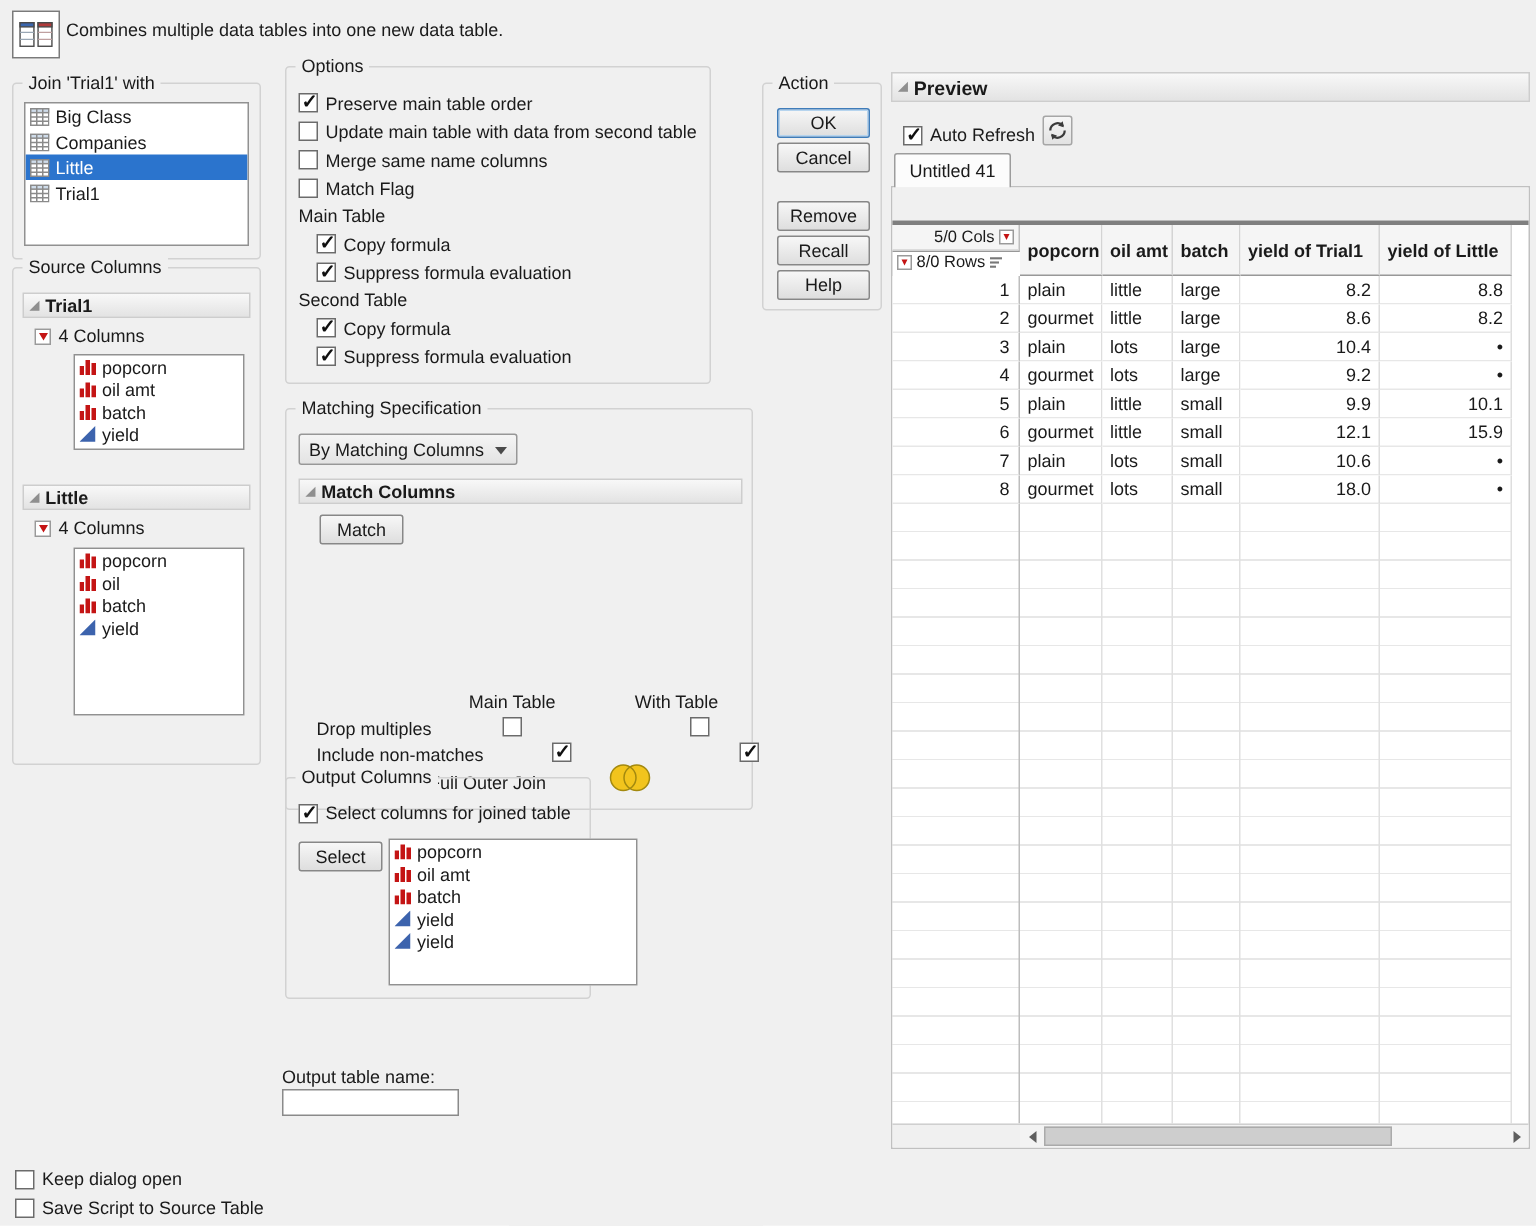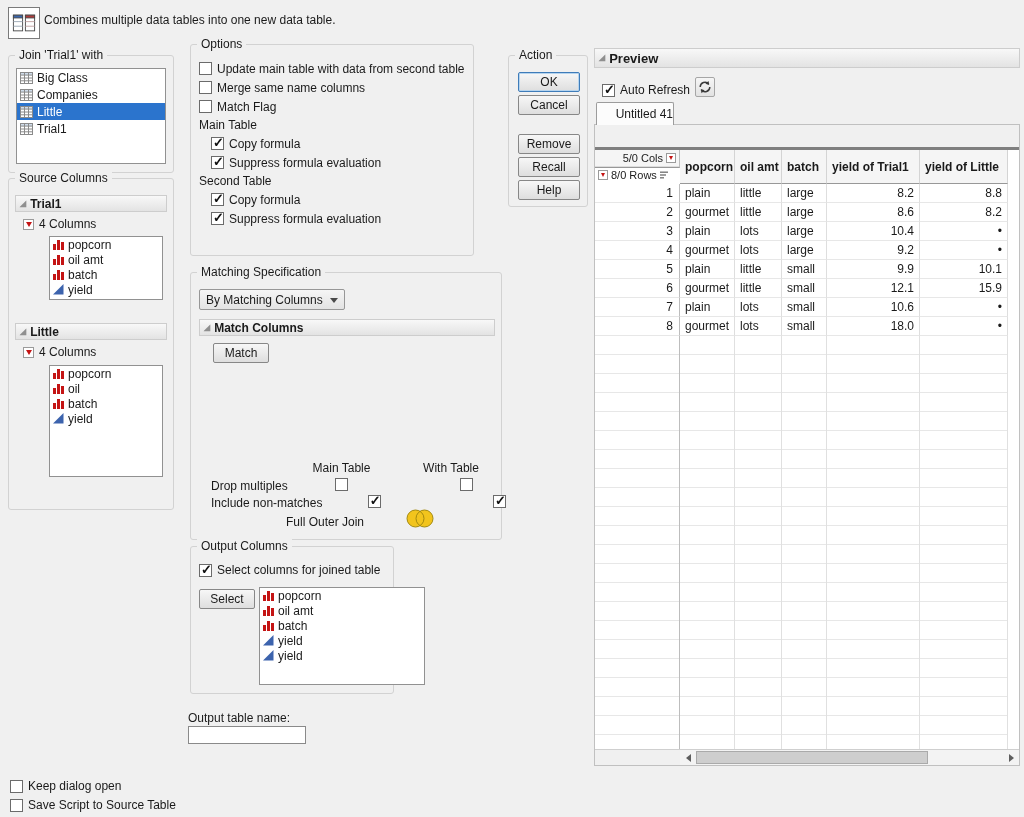--- a/index.html
+++ b/index.html
@@ -45,21 +45,21 @@
   .right{text-align:left}
   input.txt{position:absolute;border:1px solid #8a8a8a;background:#fff;height:18px;padding:0 3px;font:12px "Liberation Sans",sans-serif}
   
   .venn circle{fill:var(--venn-yellow);stroke:none}
   .venn circle.ol{fill:none;stroke:var(--venn-stroke);stroke-width:1}
   
   .preview{position:absolute;left:594px;top:48px;width:426px;height:718px}
   .pv-bar{left:0;top:0;width:426px;height:20px;font-size:13px}
   .arrow-row{position:absolute;left:8px;top:29px;display:flex;align-items:flex-end;gap:5px}
   .refresh-btn{width:20px;height:20px;border:1px solid #a6a6a6;border-radius:2px;background:linear-gradient(#f6f6f6,#e2e2e2);display:flex;align-items:center;justify-content:center}
-  .tab{position:absolute;left:2px;top:54px;width:78px;height:23px;background:#fcfcfc;border:1px solid #9c9c9c;border-bottom:none;border-radius:2px 2px 0 0;display:flex;align-items:center;justify-content:flex-end;z-index:2}
+  .tab{position:absolute;left:2px;top:54px;width:78px;height:23px;background:#fcfcfc;border:1px solid #9c9c9c;border-bottom:none;border-radius:2px 2px 0 0;display:flex;align-items:center;justify-content:center;z-index:2}
   .tpanel{position:absolute;left:0;top:76px;width:426px;height:642px;background:#fff;border:1px solid #c0c0c0}
   .tstrip{position:absolute;left:0;top:0;width:100%;height:22px;background:#f0f0f0}
   .tbar{position:absolute;left:0;top:22px;width:100%;height:3px;background:#7f7f7f}
   .phead{position:absolute;left:0;top:25px;display:flex}
   .hcell{height:34px;background:#f5f5f5;border-right:1px solid #d4d4d4;border-bottom:1px solid #989898;display:flex;align-items:center;padding:0 5px;font-weight:bold;white-space:nowrap;overflow:hidden}
   .corner{width:85px;height:18px;background:#f5f5f5;border-right:1px solid #bdbdbd;border-bottom:1px solid #989898}
   .cline{display:flex;align-items:center;gap:3px;height:17px;padding:0 3px;font-size:11px;white-space:nowrap}
   .cline1{justify-content:flex-end;border-bottom:1px solid #dcdcdc}
   .cline2{height:16px}
   .prows{position:absolute;left:0;top:59px}
@@ -230,20 +230,24 @@
           </svg>
           <span>yield</span>
         </div>
     </div>
   </div>
 
   <div class="gb" style="left:190px;top:44px;width:284px;height:212px">
     <div class="gb-title">Options</div>
     <div class="abs" style="left:0;top:14px;right:0">
       <div class="orow">
+          <span class="cb checked"></span>
+          <span>Preserve main table order</span>
+        </div>
+      <div class="orow">
           <span class="cb"></span>
           <span>Update main table with data from second table</span>
         </div>
       <div class="orow">
           <span class="cb"></span>
           <span>Merge same name columns</span>
         </div>
       <div class="orow">
           <span class="cb"></span>
           <span>Match Flag</span>
@@ -290,21 +294,21 @@
     <span class="cb abs checked" style="left:253px;top:222px"></span>
     <div class="label right" style="left:95px;top:242px;width:110px">Full Outer Join</div>
     <svg class="venn abs" style="left:212px;top:235px" width="34" height="21" viewBox="0 0 34 21">
       <circle cx="12.5" cy="10.5" r="8.5"></circle>
       <circle cx="21.5" cy="10.5" r="8.5"></circle>
       <circle class="ol" cx="12.5" cy="10.5" r="8.5"></circle>
       <circle class="ol" cx="21.5" cy="10.5" r="8.5"></circle>
     </svg>
   </div>
 
-  <div class="gb" style="left:190px;top:546px;width:204px;height:148px">
+  <div class="gb" style="left:190px;top:518px;width:204px;height:148px">
     <div class="gb-title">Output Columns</div>
     <div class="abs chkrow" style="left:8px;top:16px">
       <span class="cb checked"></span>
       <span>Select columns for joined table</span>
     </div>
     <div class="btn" style="left:8px;top:42px;width:56px">Select</div>
     <div class="lb" style="left:68px;top:40px;width:166px;height:98px">
       <div class="ci">
           <svg class="icn-nom" width="11" height="11" viewBox="0 0 11 11">
             <rect x="0" y="5" width="3" height="6"></rect>

